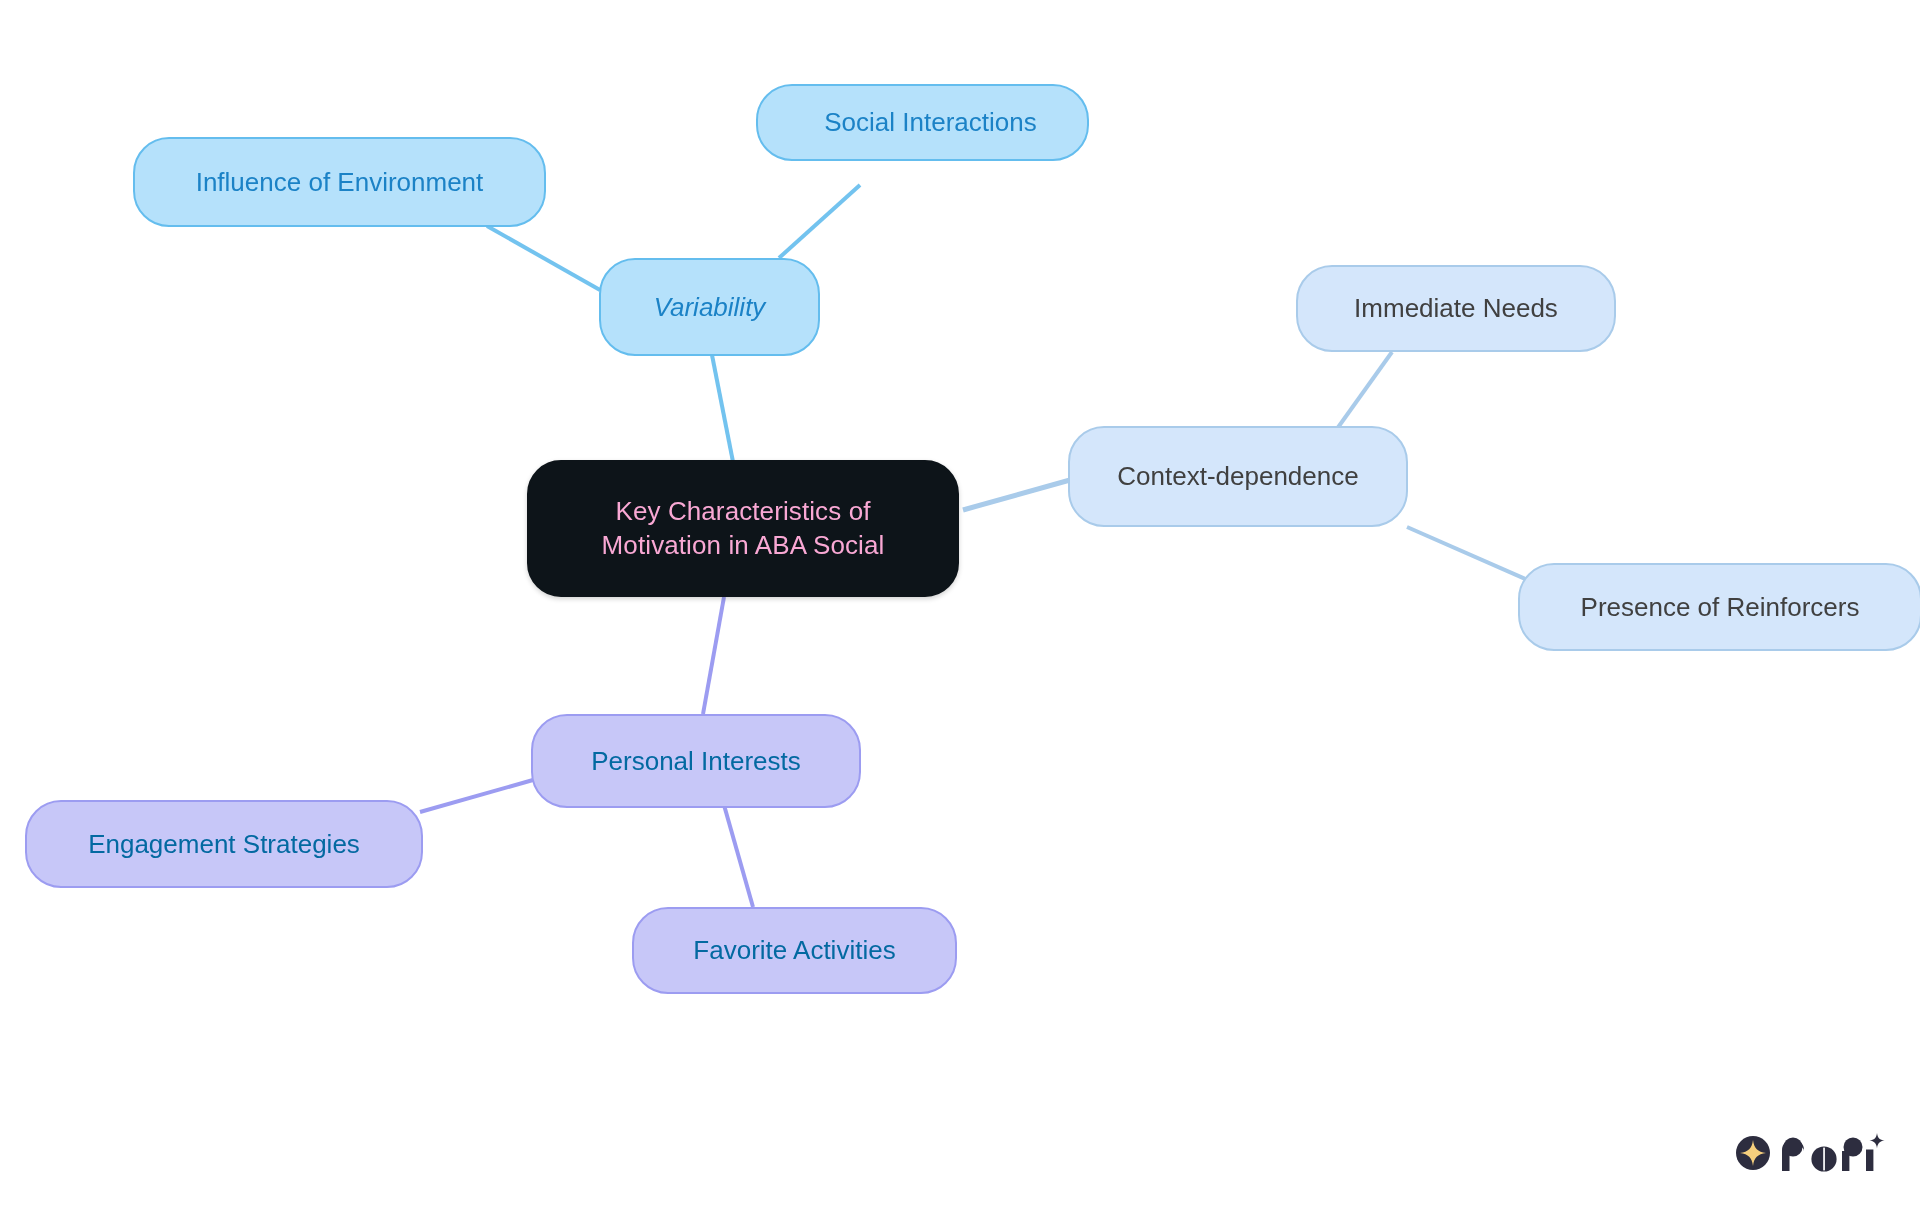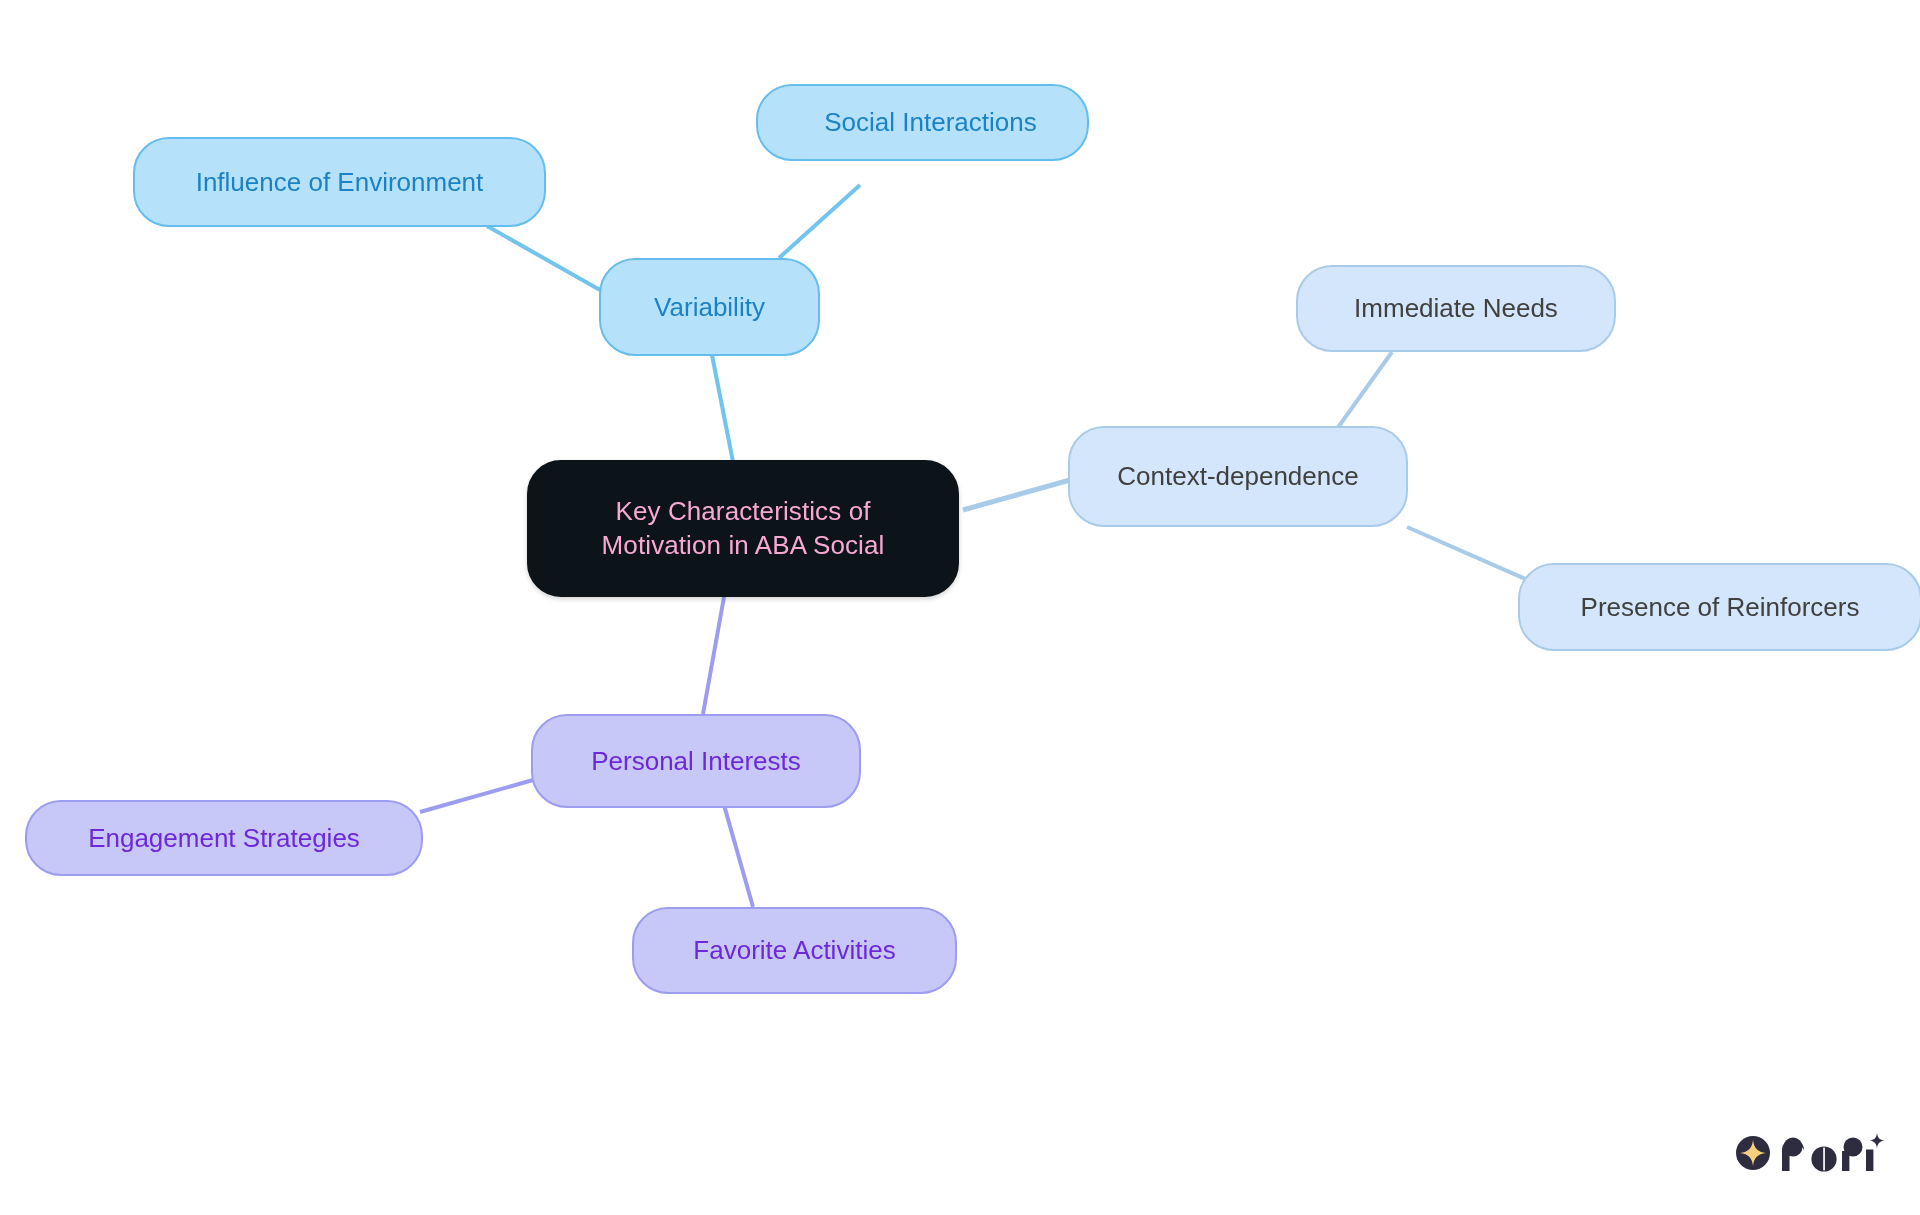--- a/index.html
+++ b/index.html
@@ -54,21 +54,21 @@
     border-color:#a9cbea;
     color:#404040;
     border-radius:36px;
     font-size:26px;
   }
 
   
   .node.lavender{
     background:#c7c7f8;
     border-color:#9c9cf1;
-    color:#6d28d9;
+    color:#0369a1;
     border-radius:36px;
     font-size:26px;
   }
 
   
   #logo{
     position:absolute;
     right:28px;
     bottom:42px;
     display:flex;
@@ -105,21 +105,21 @@
     <path d="M 720 791 L 753 907" fill="none" stroke="#9c9cf1" stroke-width="4"></path>
   </svg>
 
   <div class="node root" style="left:527px; top:460px; width:432px; height:137px;">
     <span>
       <span>Key Characteristics of</span><br>
       <span>Motivation in ABA Social</span>
     </span>
   </div>
 
-  <div class="node skyblue" style="left:599px; top:258px; width:221px; height:98px;">
+  <div class="node skyblue" style="left:599px; top:258px; width:221px; height:98px;font-style:italic;">
     <span>Variability</span>
   </div>
 
   <div class="node skyblue" style="left:133px; top:137px; width:413px; height:90px;">
     <span>Influence of Environment</span>
   </div>
 
   <div class="node skyblue" style="left:756px; top:84px; width:333px; height:77px;padding-left:16px;">
     <span>Social Interactions</span>
   </div>
@@ -133,21 +133,21 @@
   </div>
 
   <div class="node paleblue" style="left:1518px; top:563px; width:404px; height:88px;">
     <span>Presence of Reinforcers</span>
   </div>
 
   <div class="node lavender" style="left:531px; top:714px; width:330px; height:94px;">
     <span>Personal Interests</span>
   </div>
 
-  <div class="node lavender" style="left:25px; top:800px; width:398px; height:76px;">
+  <div class="node lavender" style="left:25px; top:800px; width:398px; height:88px;">
     <span>Engagement Strategies</span>
   </div>
 
   <div class="node lavender" style="left:632px; top:907px; width:325px; height:87px;">
     <span>Favorite Activities</span>
   </div>
 
   <div id="logo">
     <svg class="mark" width="36" height="36" viewBox="0 0 36 36">
       <circle cx="18" cy="18" r="17" fill="#2d2d3f"></circle>

